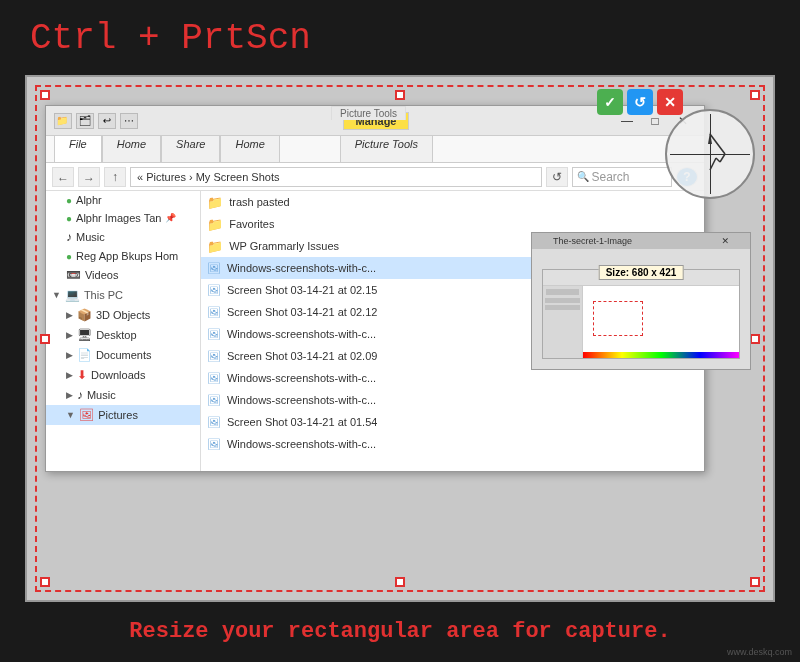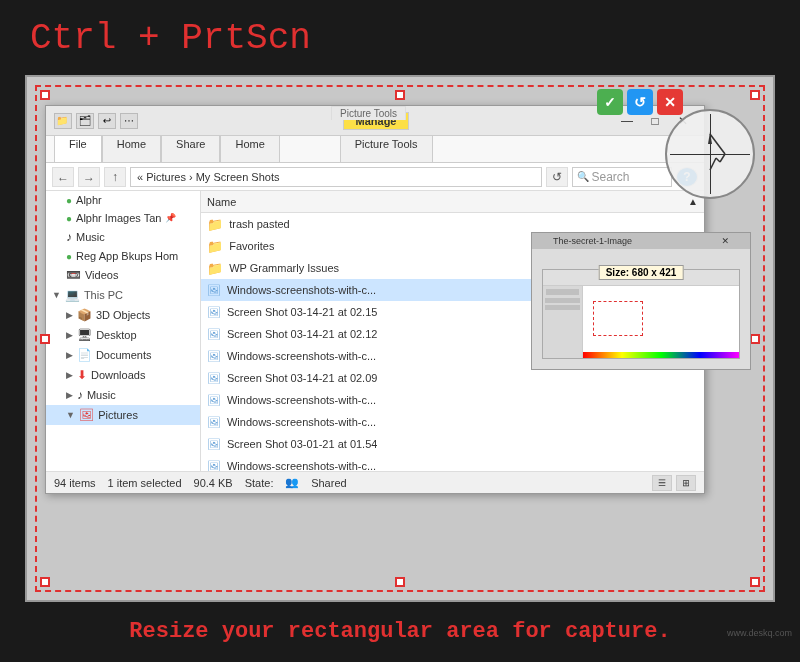--- a/index.html
+++ b/index.html
@@ -29,21 +29,21 @@
       right: 0;
       text-align: center;
       color: #e03030;
       font-size: 22px;
       font-family: 'Courier New', monospace;
       font-weight: bold;
     }
 
     .watermark {
       position: absolute;
-      bottom: 24px;
+      bottom: 5px;
       right: 8px;
       color: #555;
       font-size: 9px;
     }
 
     
     .screenshot-area {
       position: absolute;
       top: 75px;
       left: 25px;
@@ -185,20 +185,21 @@
       padding: 18px 14px;
       font-size: 11px;
       color: #333;
       background: #f0f0f0;
       border: 1px solid #ccc;
       border-bottom: none;
       cursor: pointer;
       height: 22px;
       display: flex;
       align-items: center;
+      font-style: italic;
     }
     .ribbon-tab.active {
       background: white;
       color: #333;
       border-top: 2px solid #5b9bd5;
     }
 
     
     .nav-bar {
       background: white;
@@ -588,24 +589,20 @@
           <span>Music</span>
         </div>
         <div class="sidebar-item indent1 selected">
           <span class="expand-arrow">▼</span>
           <span class="sidebar-icon" style="color:#e53935;">🖼</span>
           <span>Pictures</span>
         </div>
       </div>
 
       <div class="file-list">
-        <div class="file-list-header">
-          <span>Name</span>
-          <span style="margin-left:auto;font-size:10px;">▲</span>
-        </div>
         <div class="file-item">
           <span class="file-icon-folder">📁</span>
           <span class="file-name">trash pasted</span>
         </div>
         <div class="file-item">
           <span class="file-icon-folder">📁</span>
           <span class="file-name">Favorites</span>
         </div>
         <div class="file-item">
           <span class="file-icon-folder">📁</span>
@@ -634,41 +631,29 @@
         <div class="file-item">
           <span class="file-icon-img">🖼</span>
           <span class="file-name">Windows-screenshots-with-c...</span>
         </div>
         <div class="file-item">
           <span class="file-icon-img">🖼</span>
           <span class="file-name">Windows-screenshots-with-c...</span>
         </div>
         <div class="file-item">
           <span class="file-icon-img">🖼</span>
-          <span class="file-name">Screen Shot 03-01-21 at 01.54</span>
+          <span class="file-name">Screen Shot 03-14-21 at 01.54</span>
         </div>
         <div class="file-item">
           <span class="file-icon-img">🖼</span>
           <span class="file-name">Windows-screenshots-with-c...</span>
         </div>
       </div>
     </div>
 
-    <div class="status-bar">
-      <span>94 items</span>
-      <span>1 item selected</span>
-      <span>90.4 KB</span>
-      <span>State:</span>
-      <span>👥</span>
-      <span>Shared</span>
-      <div class="status-right">
-        <div style="width:20px;height:16px;border:1px solid #ccc;background:#ddd;display:flex;align-items:center;justify-content:center;font-size:9px;cursor:pointer;">☰</div>
-        <div style="width:20px;height:16px;border:1px solid #ccc;background:#ddd;display:flex;align-items:center;justify-content:center;font-size:9px;cursor:pointer;">⊞</div>
-      </div>
-    </div>
   </div>
 
   <div class="thumbnail-preview">
     <div class="thumbnail-title-bar">
       <span>The-secret-1-Image</span>
       <span style="margin-left:auto;">✕</span>
     </div>
     <div style="position:relative;">
       <div class="size-label">Size: 680 x 421</div>
       <div class="thumbnail-content">

